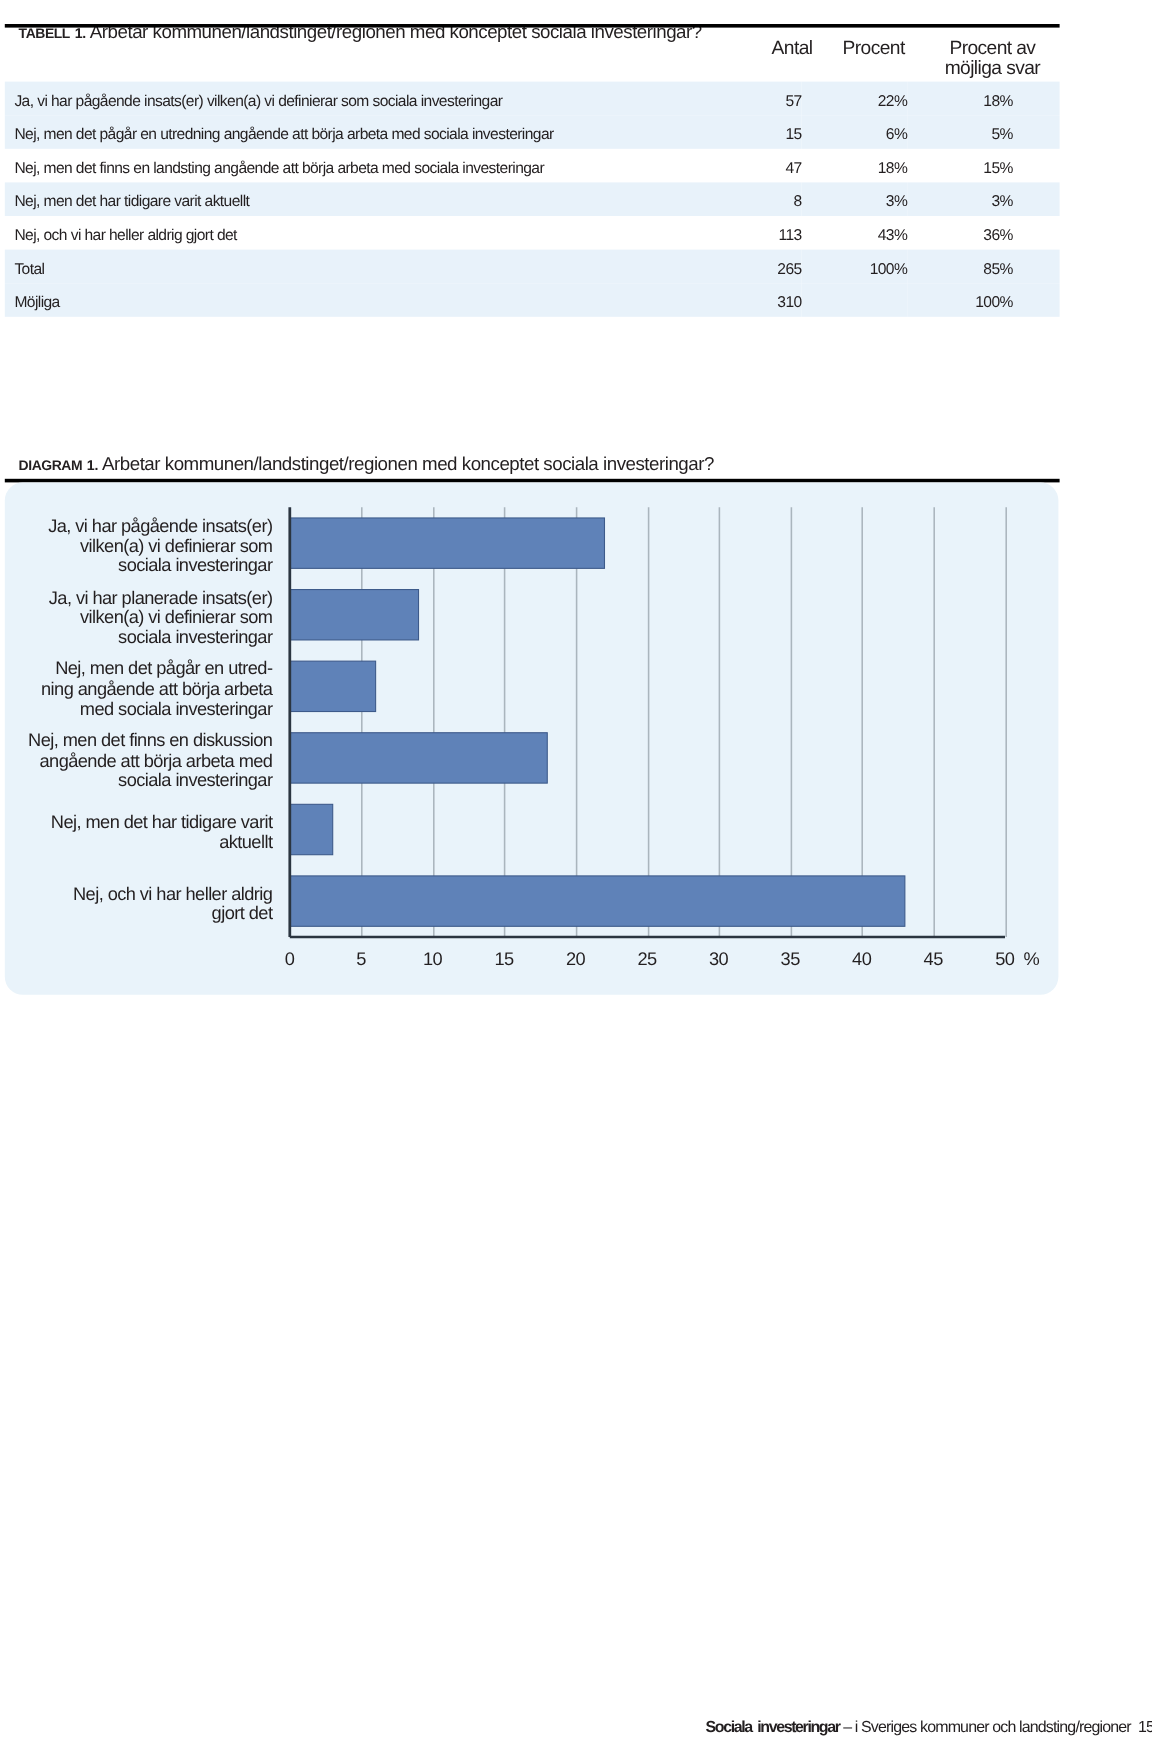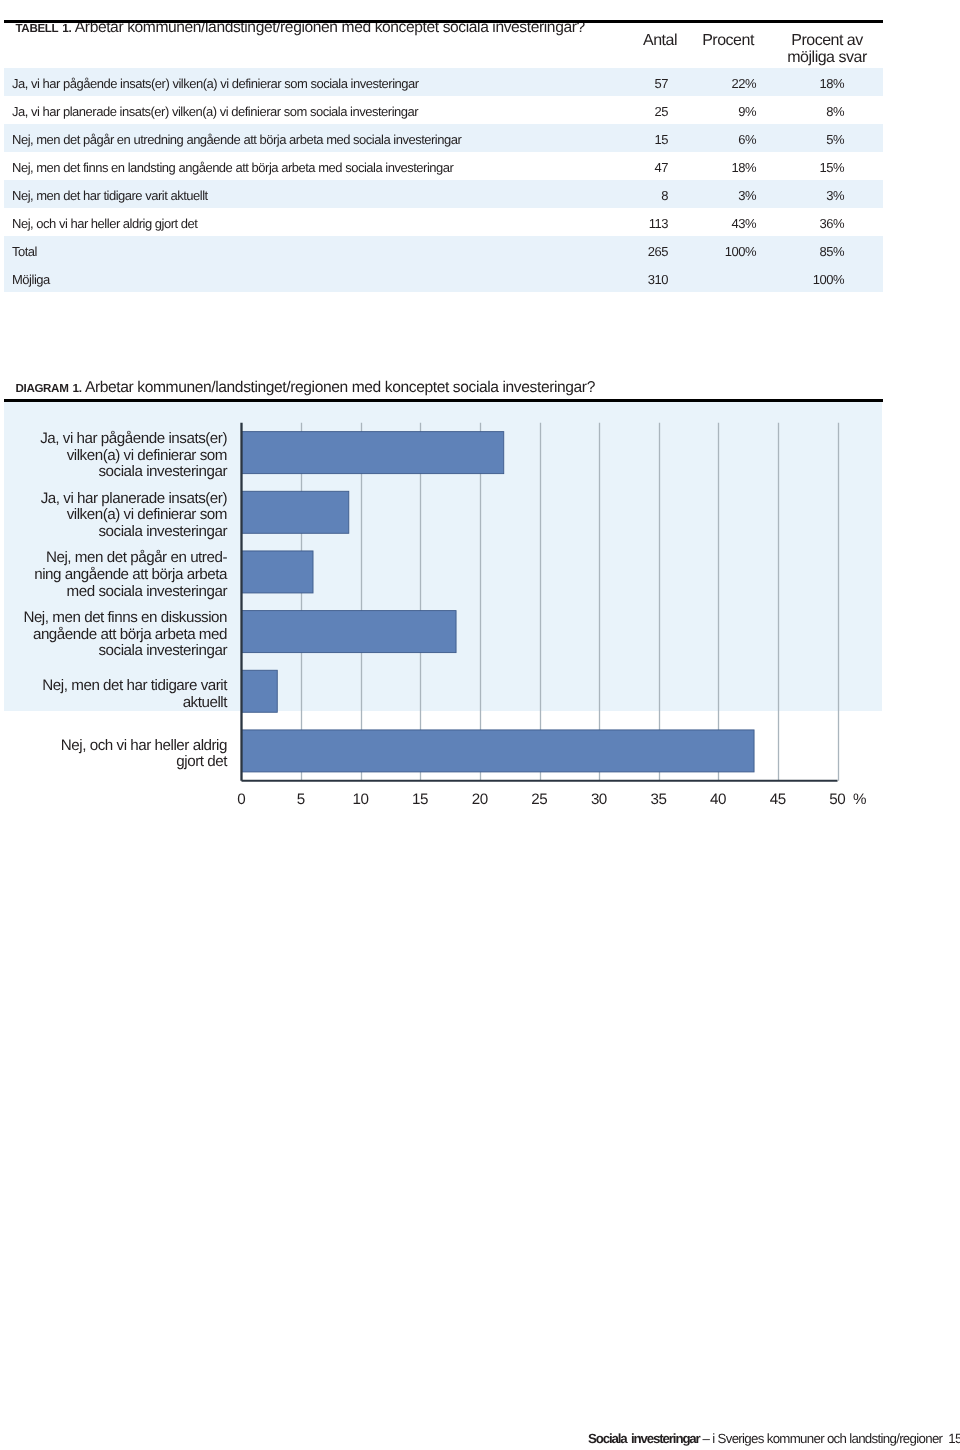--- a/index.html
+++ b/index.html
@@ -29,21 +29,21 @@
   .c-pmoj{width:127px;padding-right:39px !important;}
   .shade{background:#e8f2fa;}
   .thead{position:absolute;font-size:16px;letter-spacing:-0.49px;line-height:17.5px;text-align:center;}
   .th-antal{left:580px;width:160px;top:31.5px;}
   .th-proc{left:654px;width:148px;top:31.5px;}
   .th-pmoj{left:747px;width:160px;top:31.5px;}
 
   
   .rule-chart{top:399px;}
 
-  .chartbox{position:absolute;left:4px;top:402px;width:878px;height:309px;background:#e9f3fa;}
+  .chartbox{position:absolute;left:4px;top:402px;width:878px;height:427px;background:#e9f3fa;border-radius:15px;}
   .chart-svg{position:absolute;left:0;top:0;}
   .catlabel{position:absolute;text-align:right;font-size:15.2px;letter-spacing:-0.47px;line-height:16.6px;color:#231f20;}
   .ticklabel{position:absolute;font-size:15.2px;letter-spacing:-0.47px;text-align:center;color:#231f20;}
 
   
   .footer{position:absolute;left:588px;top:1431px;font-size:13.3px;letter-spacing:-0.7px;white-space:nowrap;line-height:16px;}
   .footer b{font-weight:700;letter-spacing:-1.15px;word-spacing:2px;}
 </style>
 </head>
 <body style="background: rgb(255, 255, 255); color: rgb(35, 31, 32);">
@@ -72,34 +72,20 @@
             <i>Ja, vi har pågående insats(er) vilken(a) vi definierar som sociala investeringar</i>
           </td>
           <td class="c-num c-antal">
             <i>57</i>
           </td>
           <td class="c-num c-proc">
             <i>22%</i>
           </td>
           <td class="c-num c-pmoj">
             <i>18%</i>
-          </td>
-        </tr>
-        <tr>
-          <td class="c-label">
-            <i>Ja, vi har planerade insats(er) vilken(a) vi definierar som sociala investeringar</i>
-          </td>
-          <td class="c-num c-antal">
-            <i>25</i>
-          </td>
-          <td class="c-num c-proc">
-            <i>9%</i>
-          </td>
-          <td class="c-num c-pmoj">
-            <i>8%</i>
           </td>
         </tr>
         <tr class="shade" style="background: rgb(232, 242, 250);">
           <td class="c-label">
             <i>Nej, men det pågår en utredning angående att börja arbeta med sociala investeringar</i>
           </td>
           <td class="c-num c-antal">
             <i>15</i>
           </td>
           <td class="c-num c-proc">

